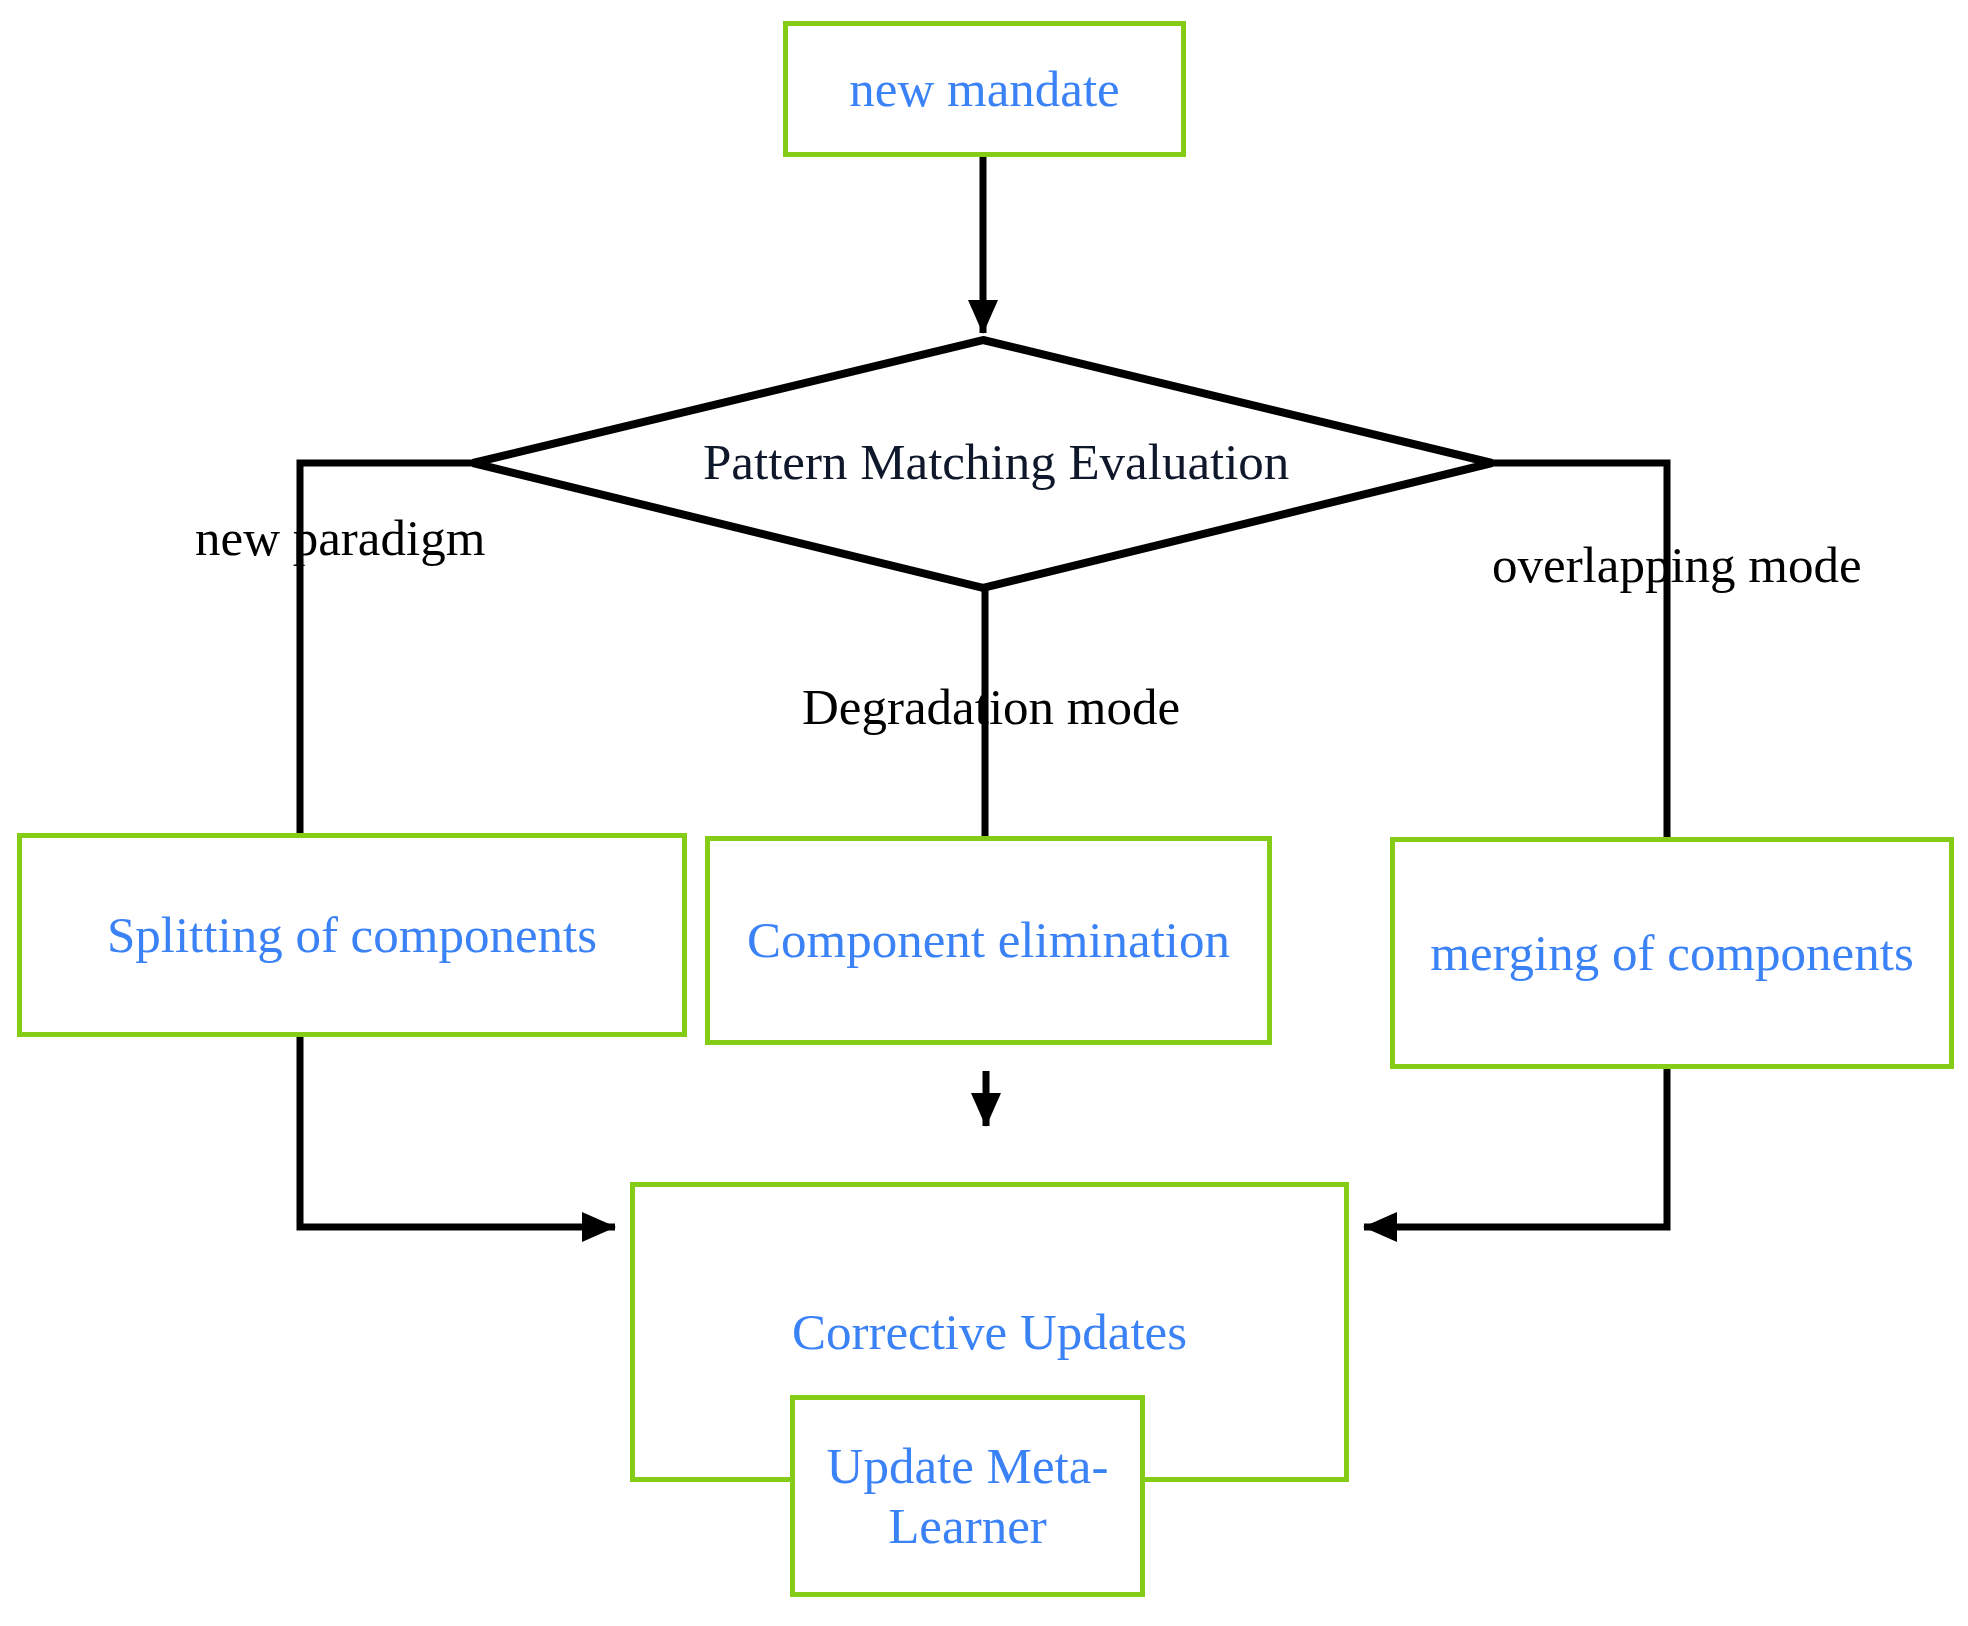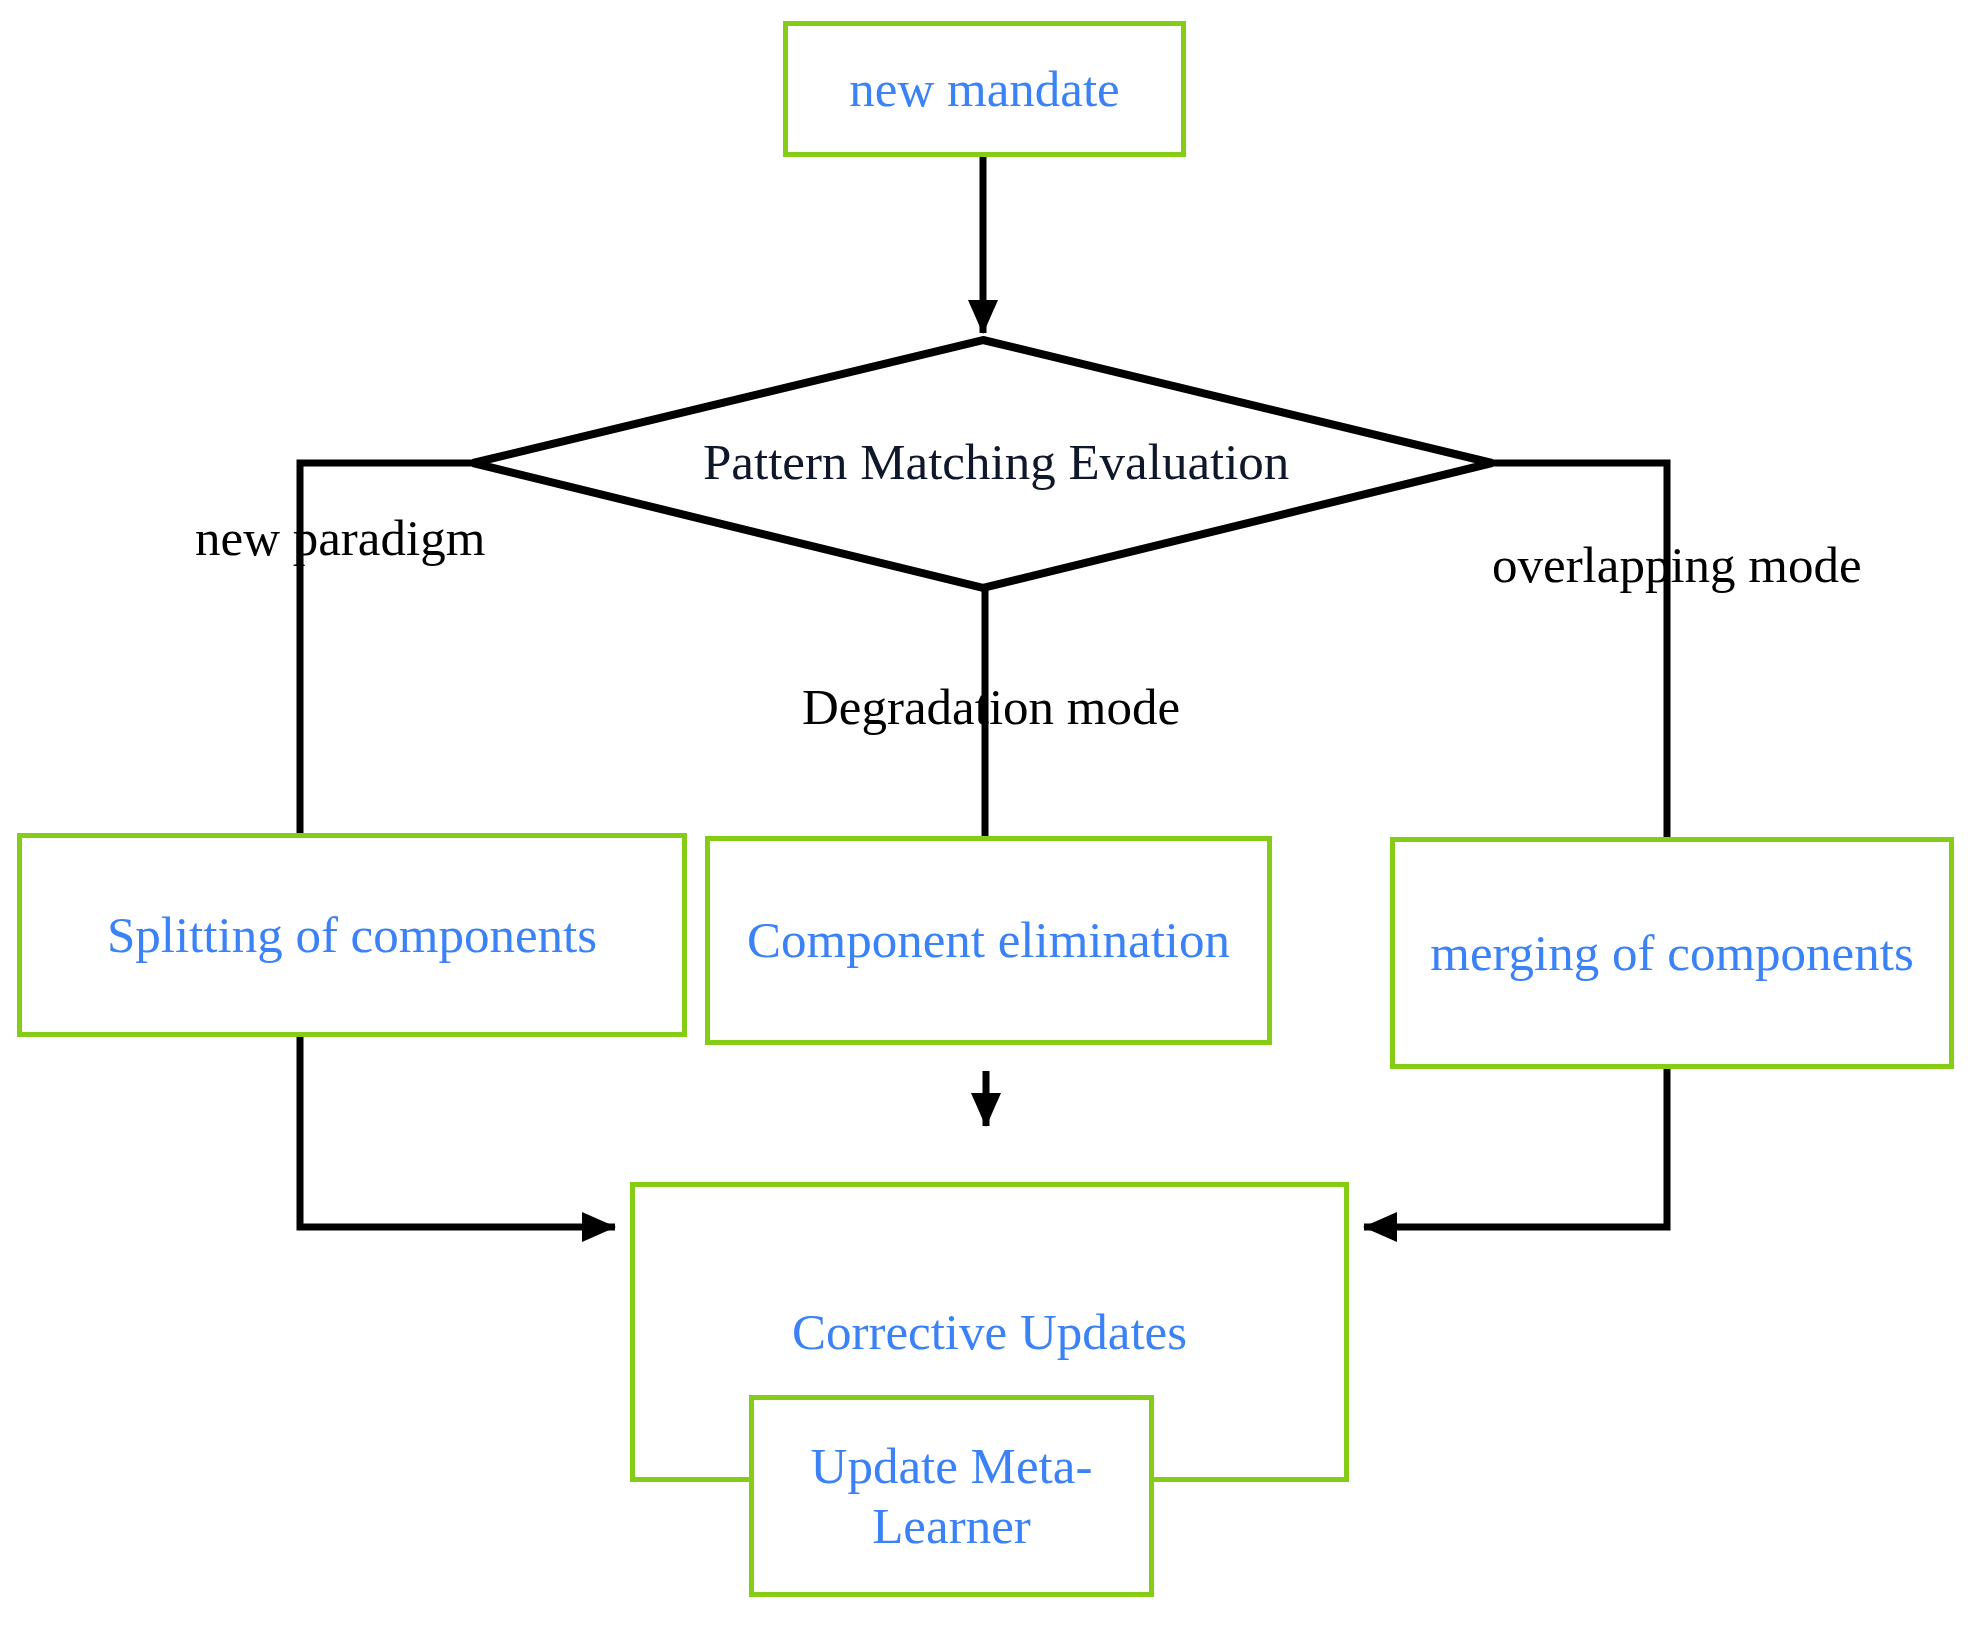--- a/index.html
+++ b/index.html
@@ -52,21 +52,21 @@
     font-size: 51px;
     white-space: nowrap;
     background: transparent;
   }
   
   #node-new-mandate      { left: 783px;  top: 21px;   width: 403px; height: 136px; }
   #node-splitting        { left: 17px;   top: 833px;  width: 670px; height: 204px; }
   #node-elimination      { left: 705px;  top: 836px;  width: 567px; height: 209px; }
   #node-merging          { left: 1390px; top: 837px;  width: 564px; height: 232px; }
   #node-corrective       { left: 630px;  top: 1134px; width: 719px; height: 300px; margin-top: 48px; }
-  #node-update-meta      { left: 749px;  top: 1395px; width: 405px; height: 202px; }
+  #node-update-meta      { left: 790px;  top: 1395px; width: 355px; height: 202px; }
 
   #label-pattern-matching { left: 703px;  top: 433px; width: 560px; }
   #label-new-paradigm     { left: 162px;  top: 509px; margin-left: 33px; }
   #label-overlapping      { left: 1492px; top: 536px; }
   #label-degradation      { left: 802px;  top: 678px; }
 </style>
 </head>
 <body>
 
 <div id="stage">

